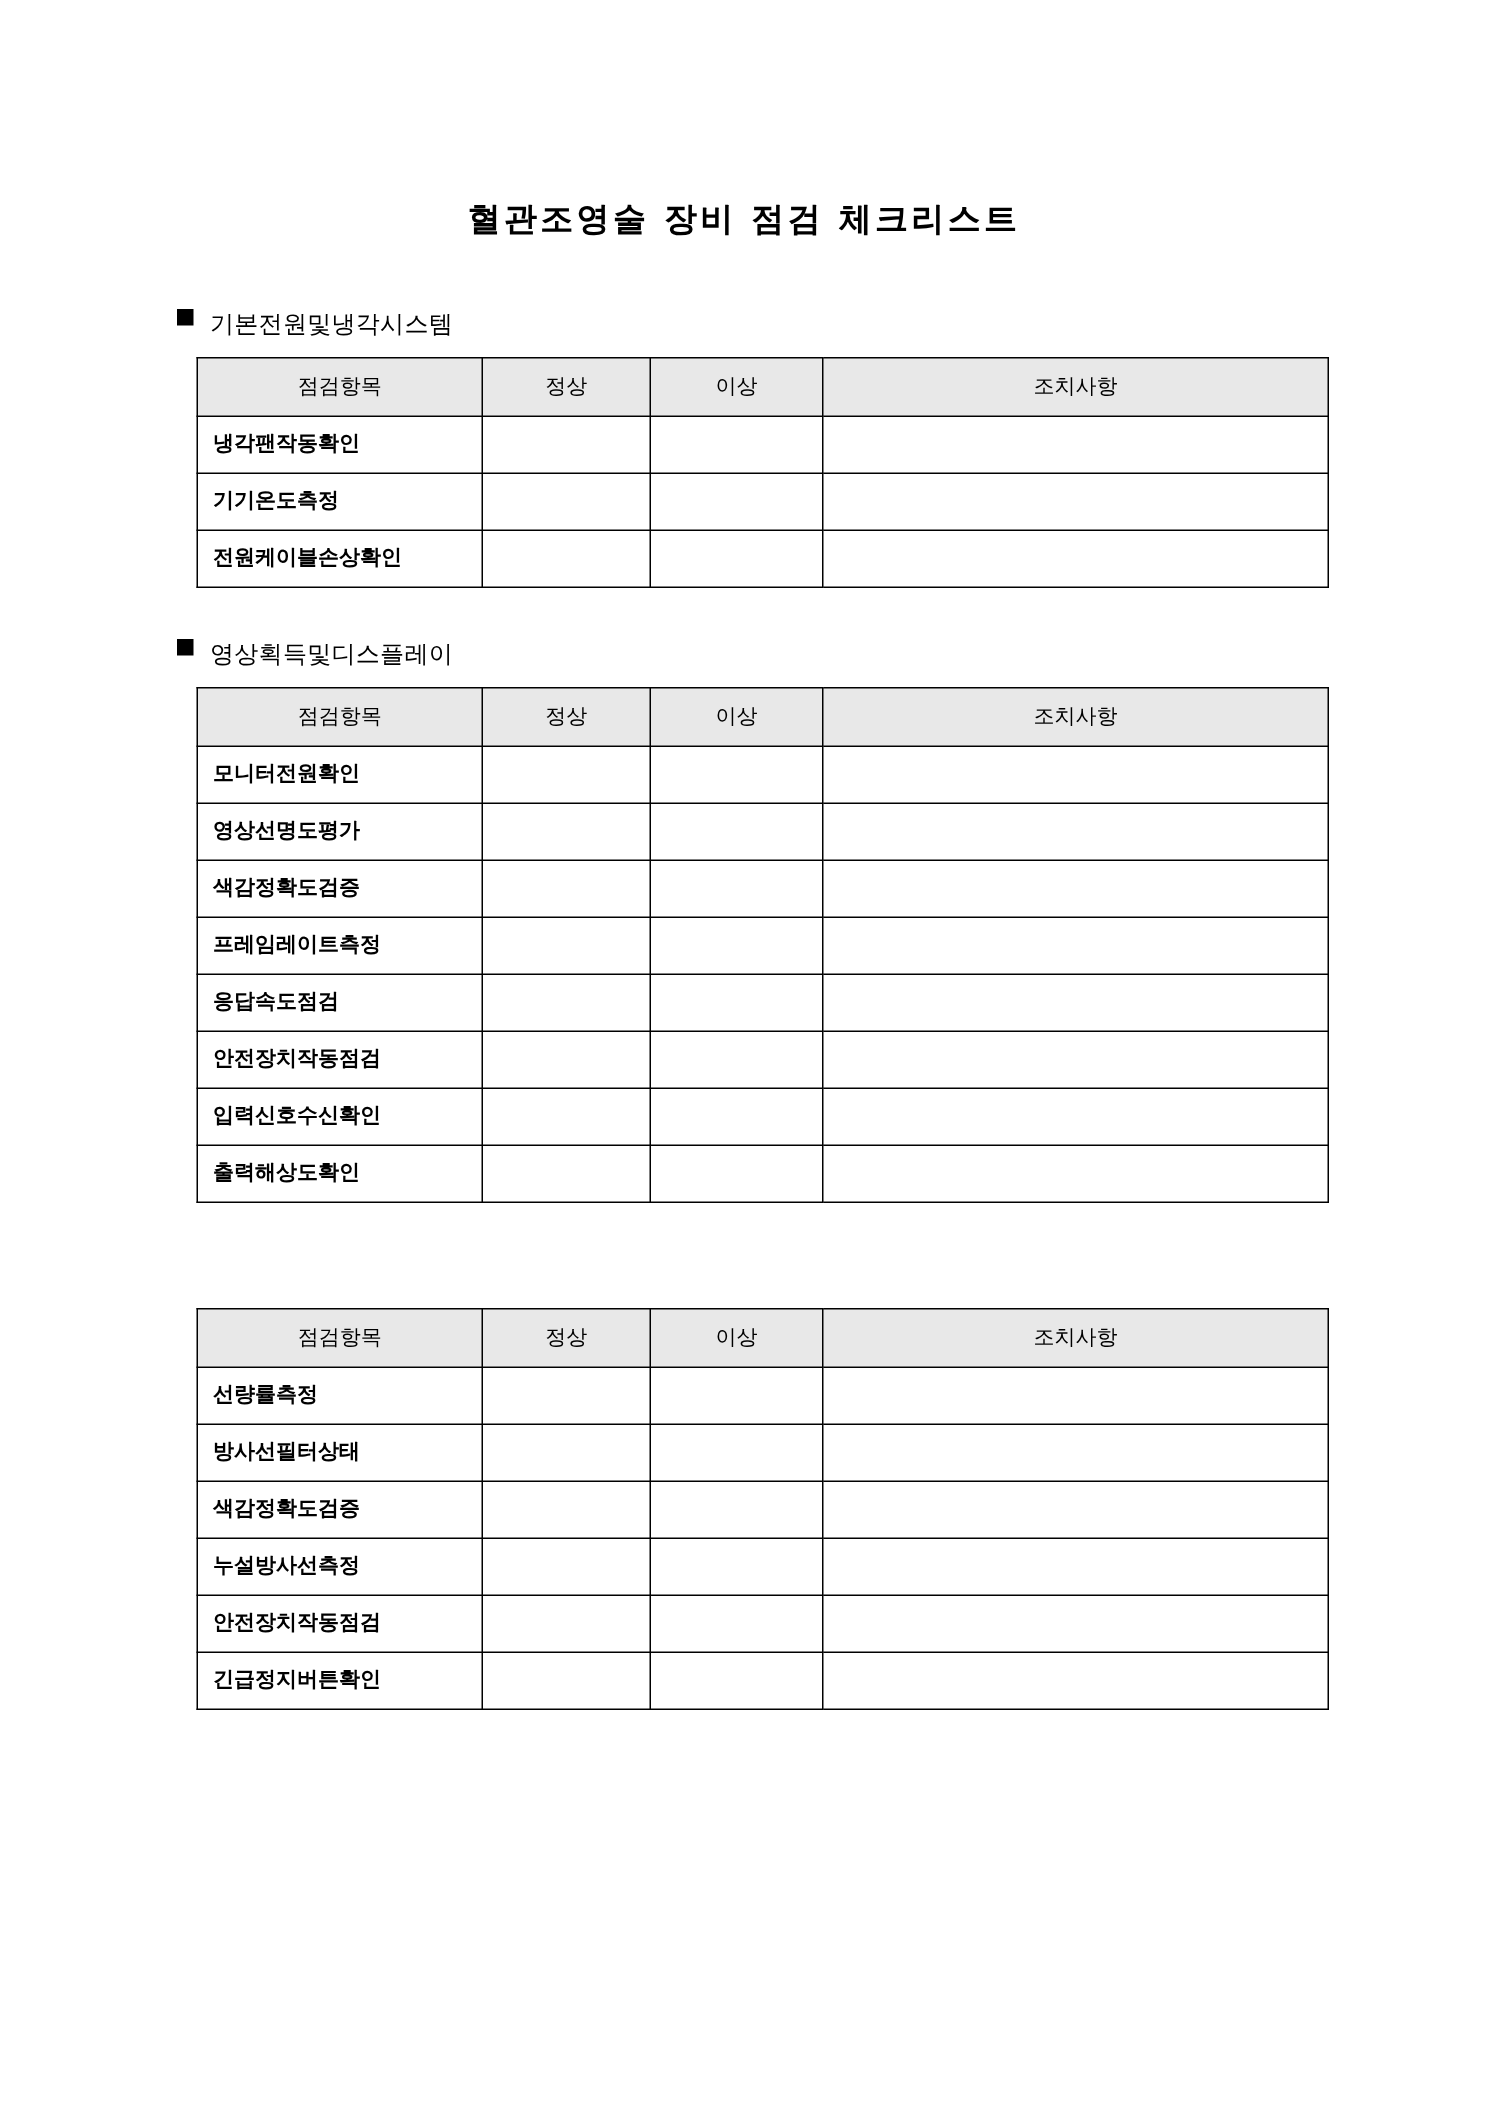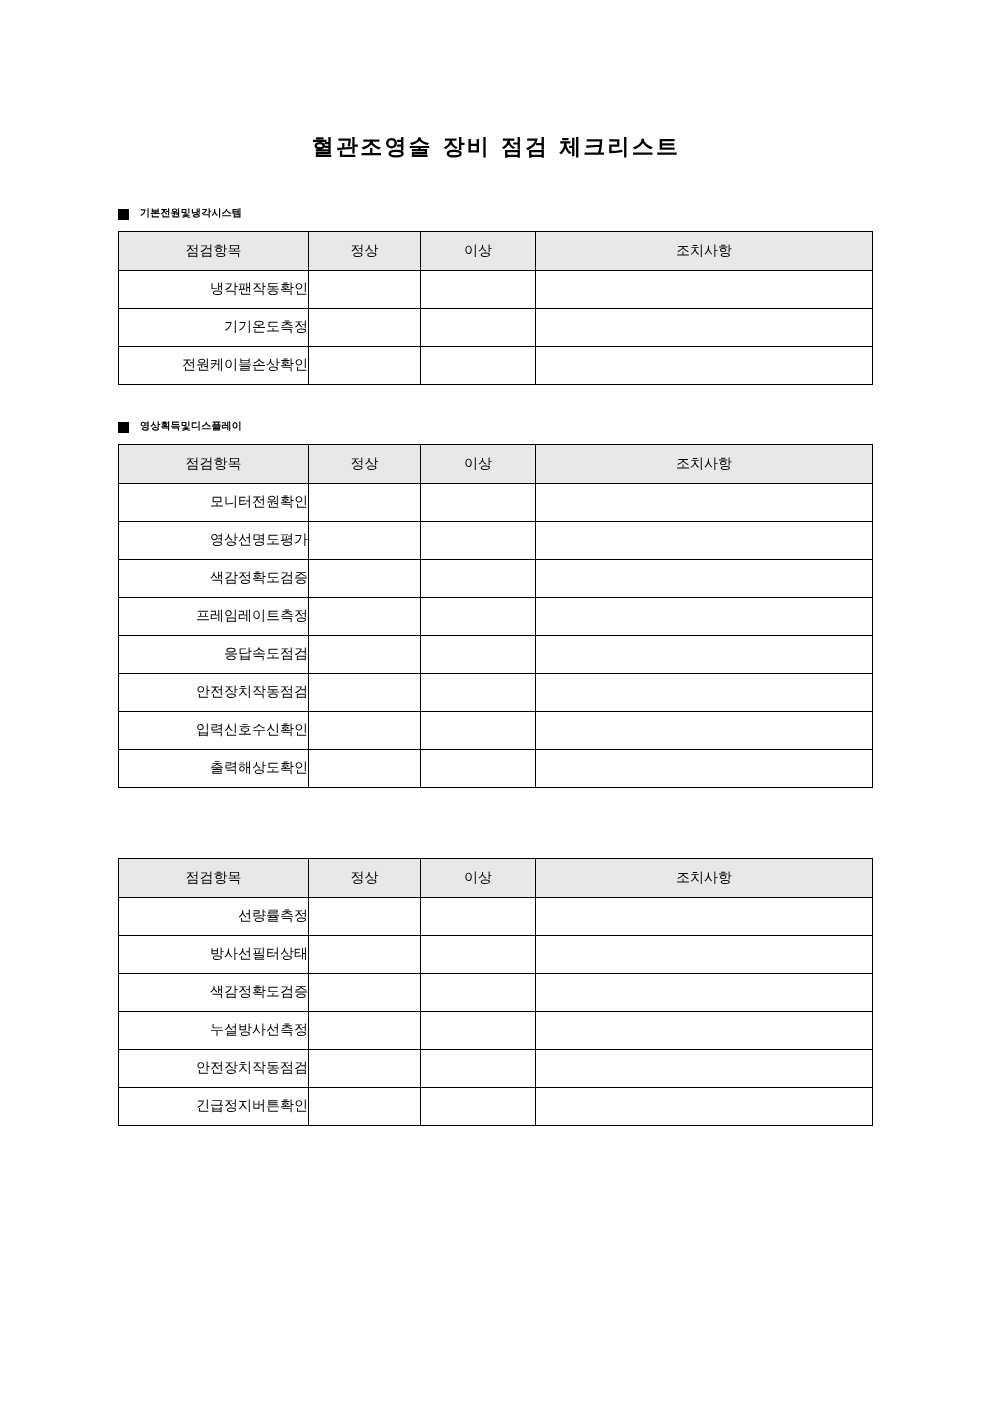--- a/index.html
+++ b/index.html
@@ -34,55 +34,57 @@
     margin: 0;
     padding-left: 118px;
     padding-right: 119px;
   }
   .section-1 { margin-top: 45px; }
   .section-2 { margin-top: 34px; }
   .section-3 { margin-top: 70px; }
 
   .section-heading {
     display: flex;
-    align-items: flex-end;
-    font-size: 10px;
-    font-weight: bold;
+    align-items: flex-start;
+    font-size: 16px;
+    font-weight: normal;
     letter-spacing: 0.2px;
     margin: 0 0 11px 0;
   }
   .bullet-square {
     display: inline-block;
     width: 11px;
     height: 11px;
     background: #000000;
     margin-right: 11px;
     flex: 0 0 auto;
   }
   table.checklist {
     width: 100%;
     border-collapse: collapse;
     table-layout: fixed;
+    margin-left: 13px;
   }
   table.checklist th,
   table.checklist td {
     border: 1px solid #000000;
     font-size: 14px;
     font-weight: normal;
     height: 38px;
     padding: 0;
   }
   table.checklist thead th {
     background: #e8e8e8;
     text-align: center;
     height: 39px;
   }
   table.checklist tbody td.item-cell {
-    text-align: right;
+    text-align: left;
     padding-left: 10px;
+    font-weight: bold;
   }
   table.checklist tbody td.blank-cell {
     text-align: center;
   }
   col.col-item { width: 190px; }
   col.col-normal { width: 112px; }
   col.col-abnormal { width: 115px; }
   col.col-action { width: auto; }
 </style>
 </head>

